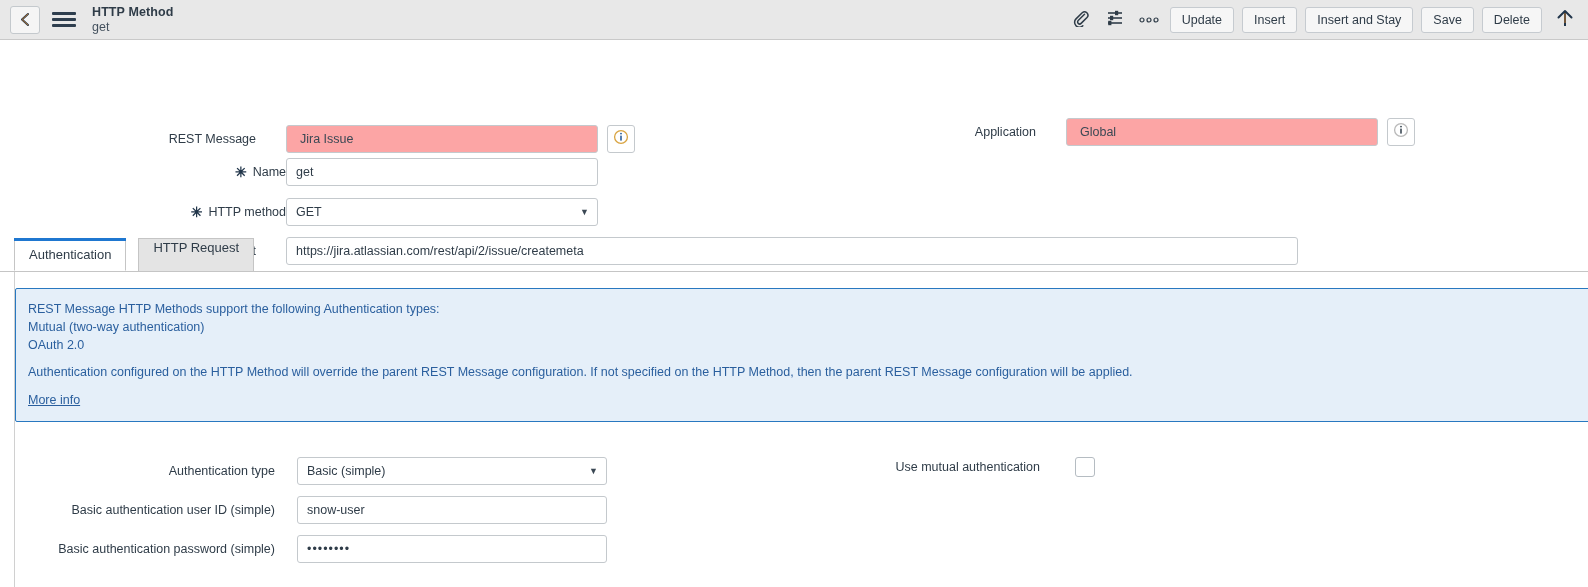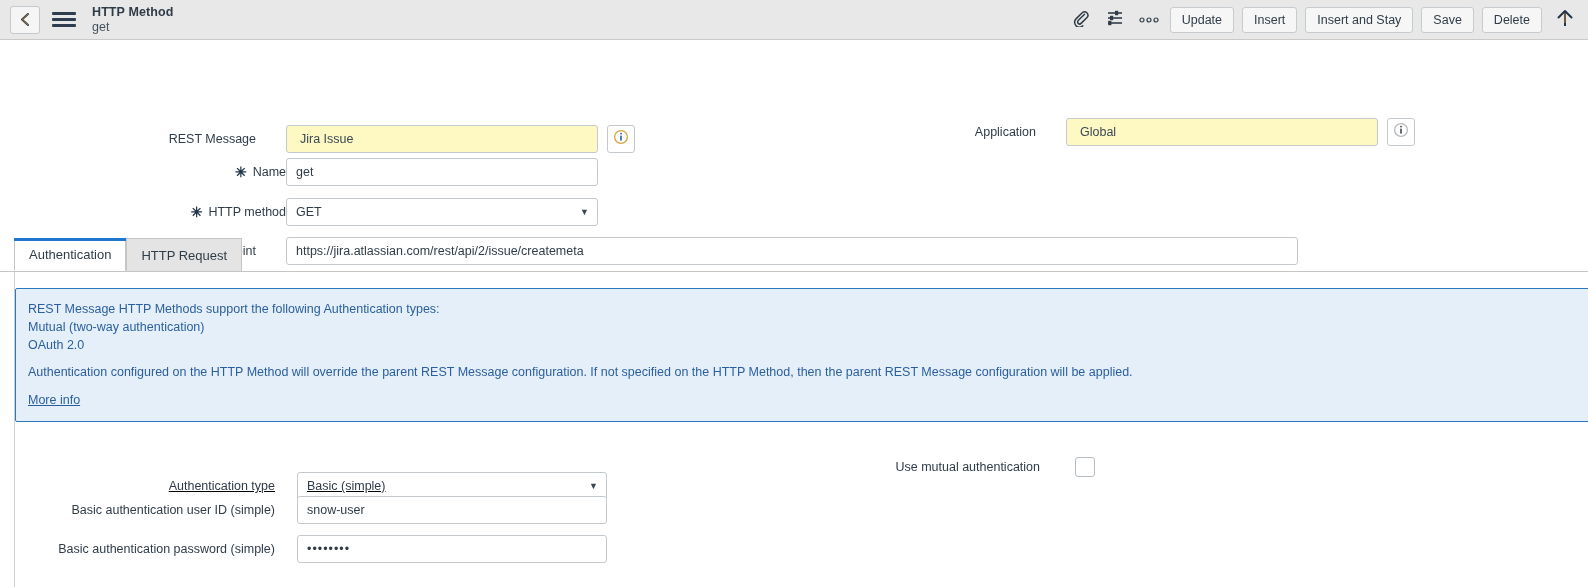--- a/index.html
+++ b/index.html
@@ -106,21 +106,21 @@
     height: 28px;
     border: 1px solid #c4c9cd;
     border-radius: 3px;
     background: #ffffff;
     font-size: 12.5px;
     color: #2f3c48;
     padding: 0 9px;
     font-family: "Liberation Sans", sans-serif;
     outline: none;
   }
-  .finput.readonly { background: #fef9c3; color: #3b4854; padding-left: 13px; }
+  .finput.readonly { background: #fca5a5; color: #3b4854; padding-left: 13px; }
   .fselect {
     height: 28px;
     border: 1px solid #c4c9cd;
     border-radius: 3px;
     background: #ffffff;
     font-size: 12.5px;
     color: #2f3c48;
     padding: 0 9px;
     position: relative;
     display: flex; align-items: center;
@@ -158,21 +158,22 @@
     color: #2f3c48;
     display: flex; align-items: center;
     cursor: pointer;
     border: 1px solid transparent;
     position: relative;
   }
   .tab.inactive {
     background: #e4e4e4;
     border: 1px solid #c5c5c5;
     border-bottom: none;
-    margin-left: 0;
+    margin-left: 12px;
+    align-items: flex-end;
   }
   .tab.active {
     background: #ffffff;
     border: 1px solid #c5c5c5;
     border-bottom: 1px solid #ffffff;
     border-top: none;
   }
   .tab.active:before {
     content: "";
     position: absolute;
@@ -369,21 +370,21 @@
   <div class="infopanel">
     <div class="infoline">REST Message HTTP Methods support the following Authentication types:</div>
     <div class="infoline">Mutual (two-way authentication)</div>
     <div class="infoline">OAuth 2.0</div>
     <div class="infogap"></div>
     <div class="infoline">Authentication configured on the HTTP Method will override the parent REST Message configuration. If not specified on the HTTP Method, then the parent REST Message configuration will be applied.</div>
     <div class="infogap"></div>
     <a class="moreinfo">More info</a>
   </div>
 
-  <div class="frow" style="left:138px; top:200px;text-decoration:underline;">
+  <div class="frow" style="left:138px; top:185px;">
     <div class="flabel" style="width:122px;">Authentication type</div>
     <div class="fselect" style="width:310px; margin-left:22px;">
       <span>Basic (simple)</span>
       <span class="caret">▼</span>
     </div>
   </div>
 
   <div class="frow" style="left:48px; top:224px;">
     <div class="flabel" style="width:212px;">Basic authentication user ID (simple)</div>
     <input class="finput" style="width: 310px; margin-left: 22px;" value="snow-user">

